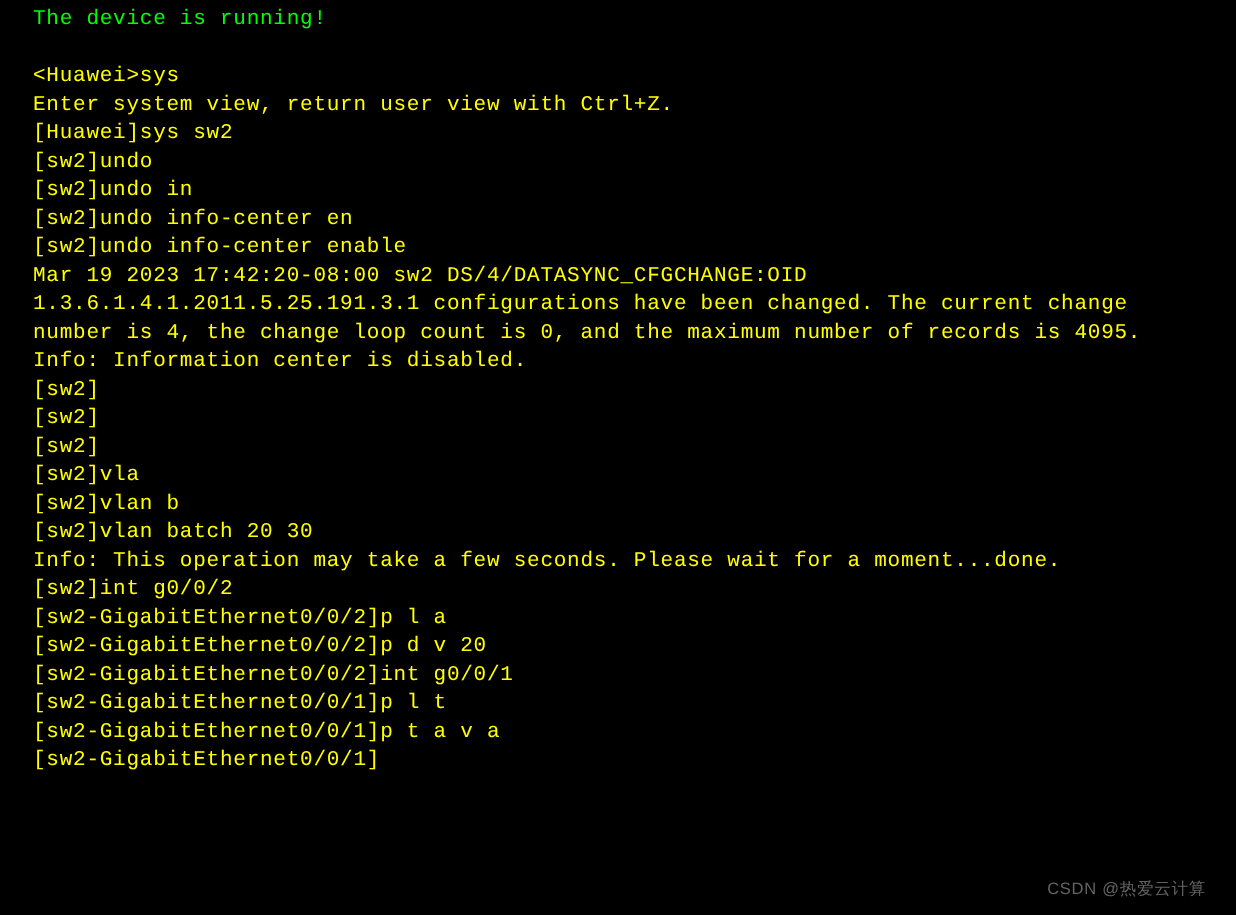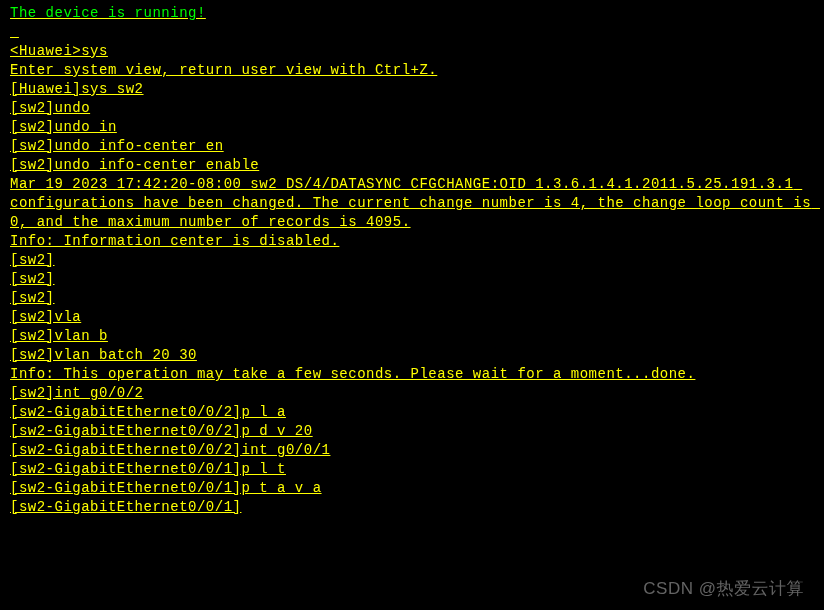--- a/index.html
+++ b/index.html
@@ -9,42 +9,41 @@
     }
     body {
       background-color: #000000;
       width: 824px;
       height: 610px;
       overflow: hidden;
       position: relative;
       font-family: 'Courier New', Consolas, monospace;
     }
     .terminal {
-      padding: 4px 10px;
+      padding: 4px 22px;
       color: #ffff00;
       font-size: 14px;
       line-height: 19px;
       white-space: pre-wrap;
       word-wrap: break-word;
       letter-spacing: 0.5px;
-      text-decoration: underline;
     }
     .terminal .line {
       display: block;
     }
     .terminal .green {
       color: #00ff00;
     }
     .watermark {
       position: absolute;
       bottom: 10px;
       right: 20px;
       color: rgba(180, 180, 180, 0.55);
       font-family: Arial, sans-serif;
-      font-size: 17px;
+      font-size: 11px;
       letter-spacing: 0.5px;
     }
   </style>
 </head>
 <body>
 
 <div class="terminal" id="terminal"><span class="line green">The device is running!</span><span class="line"> </span><span class="line">&lt;Huawei&gt;sys</span><span class="line">Enter system view, return user view with Ctrl+Z.</span><span class="line">[Huawei]sys sw2</span><span class="line">[sw2]undo</span><span class="line">[sw2]undo in</span><span class="line">[sw2]undo info-center en</span><span class="line">[sw2]undo info-center enable</span><span class="line">Mar 19 2023 17:42:20-08:00 sw2 DS/4/DATASYNC_CFGCHANGE:OID 1.3.6.1.4.1.2011.5.25.191.3.1 configurations have been changed. The current change number is 4, the change loop count is 0, and the maximum number of records is 4095.</span><span class="line">Info: Information center is disabled.</span><span class="line">[sw2]</span><span class="line">[sw2]</span><span class="line">[sw2]</span><span class="line">[sw2]vla</span><span class="line">[sw2]vlan b</span><span class="line">[sw2]vlan batch 20 30</span><span class="line">Info: This operation may take a few seconds. Please wait for a moment...done.</span><span class="line">[sw2]int g0/0/2</span><span class="line">[sw2-GigabitEthernet0/0/2]p l a</span><span class="line">[sw2-GigabitEthernet0/0/2]p d v 20</span><span class="line">[sw2-GigabitEthernet0/0/2]int g0/0/1</span><span class="line">[sw2-GigabitEthernet0/0/1]p l t</span><span class="line">[sw2-GigabitEthernet0/0/1]p t a v a</span><span class="line">[sw2-GigabitEthernet0/0/1]</span></div>
 
 <div class="watermark">CSDN @热爱云计算</div>
 

